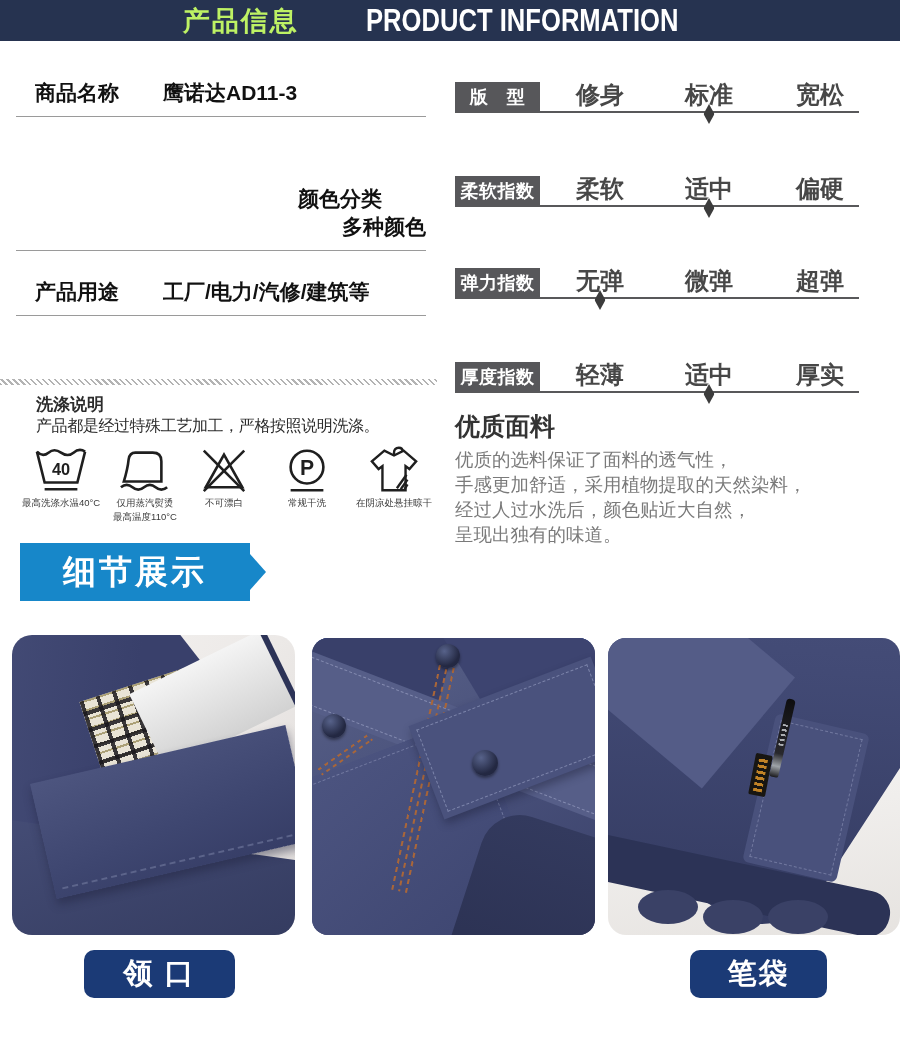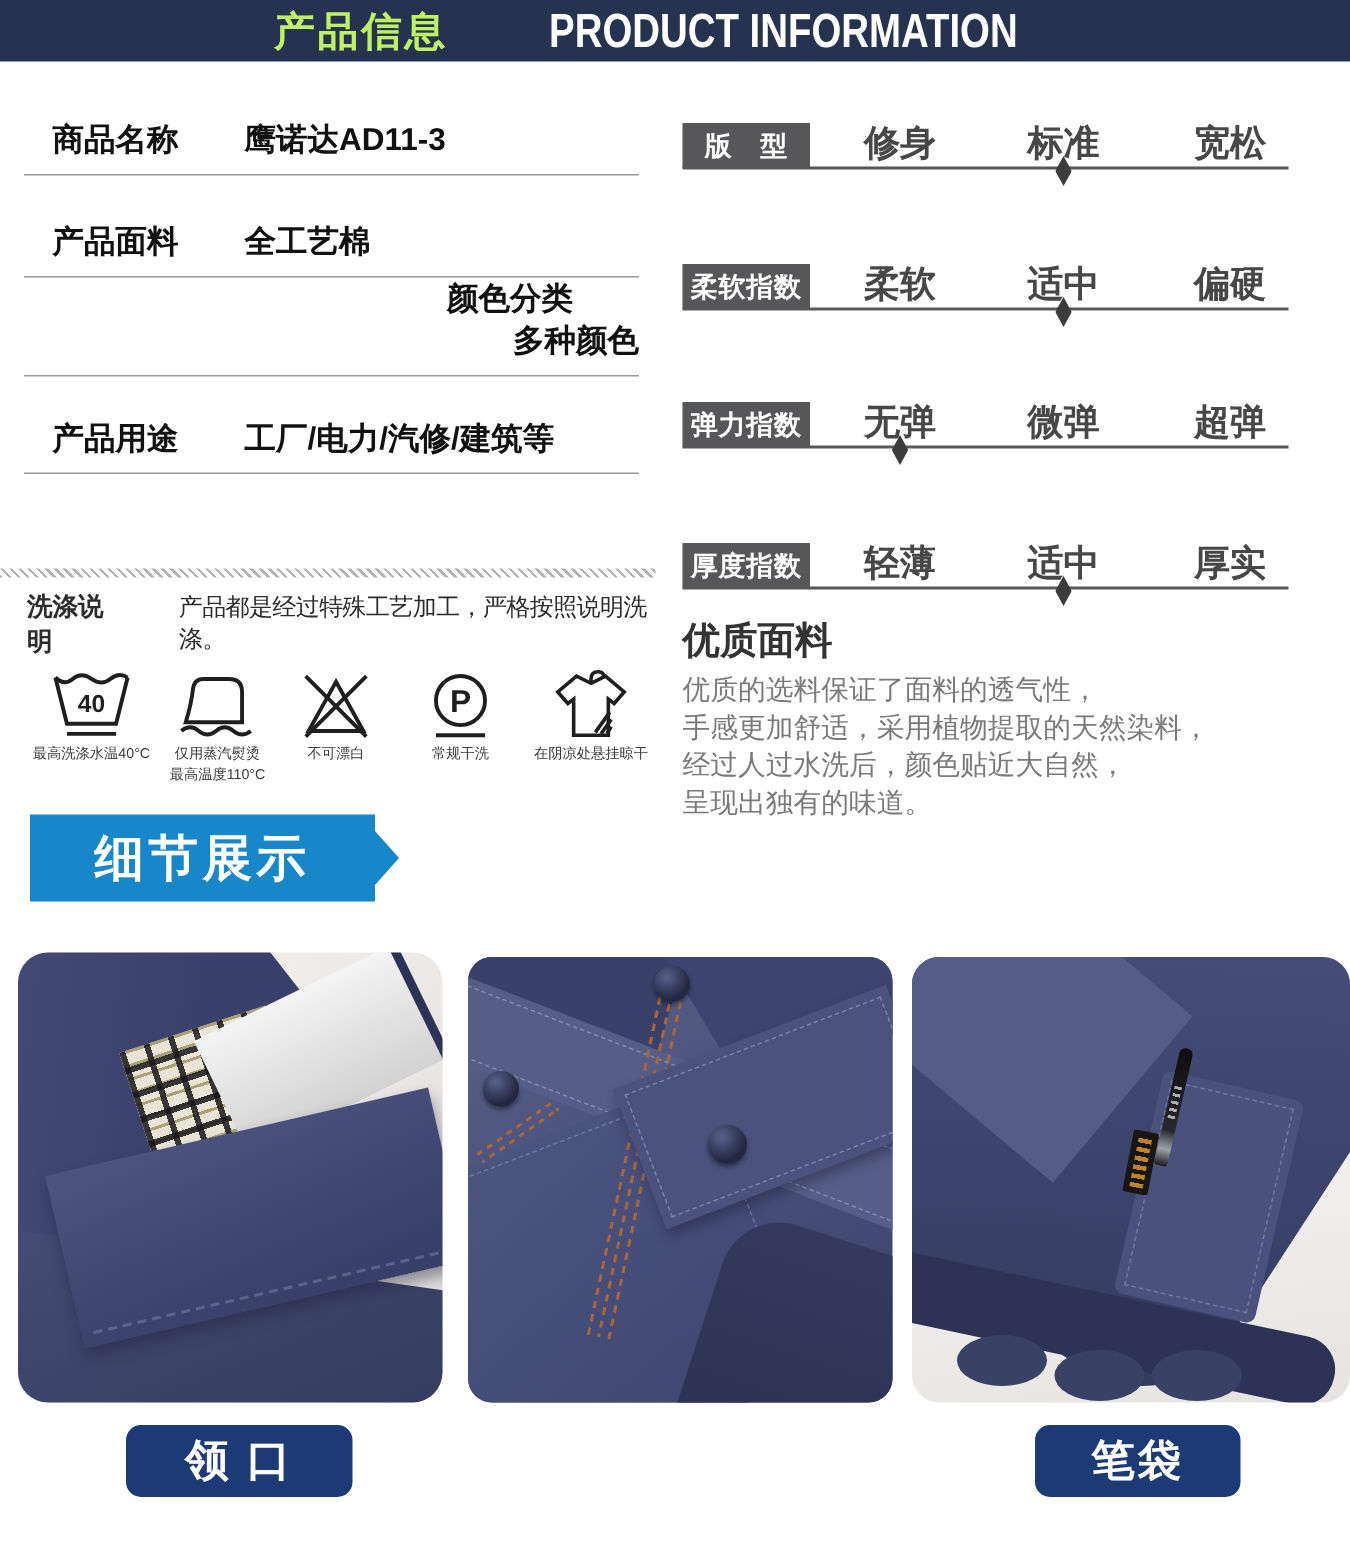--- a/index.html
+++ b/index.html
@@ -42,21 +42,21 @@
   .ind-line{position:absolute;left:0;top:33px;width:404px;height:2px;background:var(--line-gray);}
   .opt{position:absolute;top:1px;width:110px;text-align:center;font-size:24px;font-weight:bold;color:#474747;
     transform:translateX(-50%);}
   .opt-0{left:145px;} .opt-1{left:254px;} .opt-2{left:365px;}
   .marker{position:absolute;top:26px;width:11px;height:20px;background:#3c3c3c;
     clip-path:polygon(50% 0,100% 50%,50% 100%,0 50%);transform:translateX(-50%);}
 
   
   .hatch-divider{position:absolute;left:0;top:379px;width:437px;height:6px;
     background:repeating-linear-gradient(45deg,#b3b3b3 0 1.6px,transparent 1.6px 4.2px);}
-  .wash-head{position:absolute;left:18px;top:393px;width:420px;display:flex;align-items:baseline;}
+  .wash-head{position:absolute;left:18px;top:393px;width:420px;display:flex;align-items:baseline;flex-direction:column;}
   .wash-label{font-size:17px;font-weight:bold;color:#2c2c2c;margin-right:20px;}
   .wash-desc{font-size:16px;color:#2c2c2c;letter-spacing:-.4px;margin-left:18px;}
   .care{position:absolute;top:443px;width:84px;text-align:center;}
   .care svg{display:block;margin:0 auto;}
   .care .caption{font-size:9.5px;color:#3a3a3a;margin-top:2px;line-height:12px;}
   .ci-0{left:19px;} .ci-1{left:103px;} .ci-2{left:182px;} .ci-3{left:265px;} .ci-4{left:352px;}
 
   
   .fabric-title{position:absolute;left:455px;top:410px;font-size:25px;font-weight:bold;color:#333;}
   .fabric-body{position:absolute;left:455px;top:447px;font-size:18.5px;color:#7a7a7a;line-height:25px;}
@@ -150,24 +150,20 @@
 
   <div class="topbar">
     <span class="cn">产品信息</span>
     <span class="en">PRODUCT INFORMATION</span>
   </div>
 
   <div class="attr-row ar-0">
     <span class="attr-label">商品名称</span>
     <span class="attr-value">鹰诺达AD11-3</span>
   </div>
-  <div class="attr-row ar-1">
-    <span class="attr-label">产品面料</span>
-    <span class="attr-value">全工艺棉</span>
-  </div>
   <div class="attr-row ar-2">
     <span class="attr-label">颜色分类</span>
     <span class="attr-value">多种颜色</span>
   </div>
   <div class="attr-row ar-3">
     <span class="attr-label">产品用途</span>
     <span class="attr-value">工厂/电力/汽修/建筑等</span>
   </div>
 
   <div class="ind-row ir-0">

